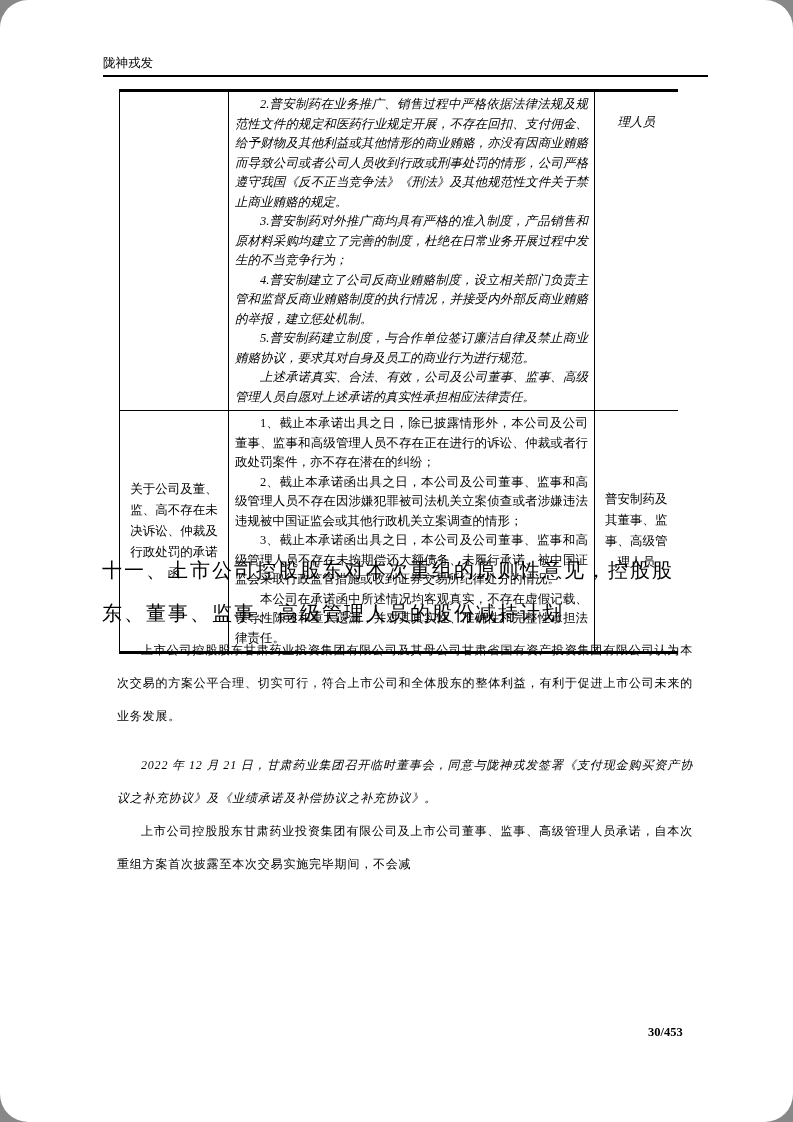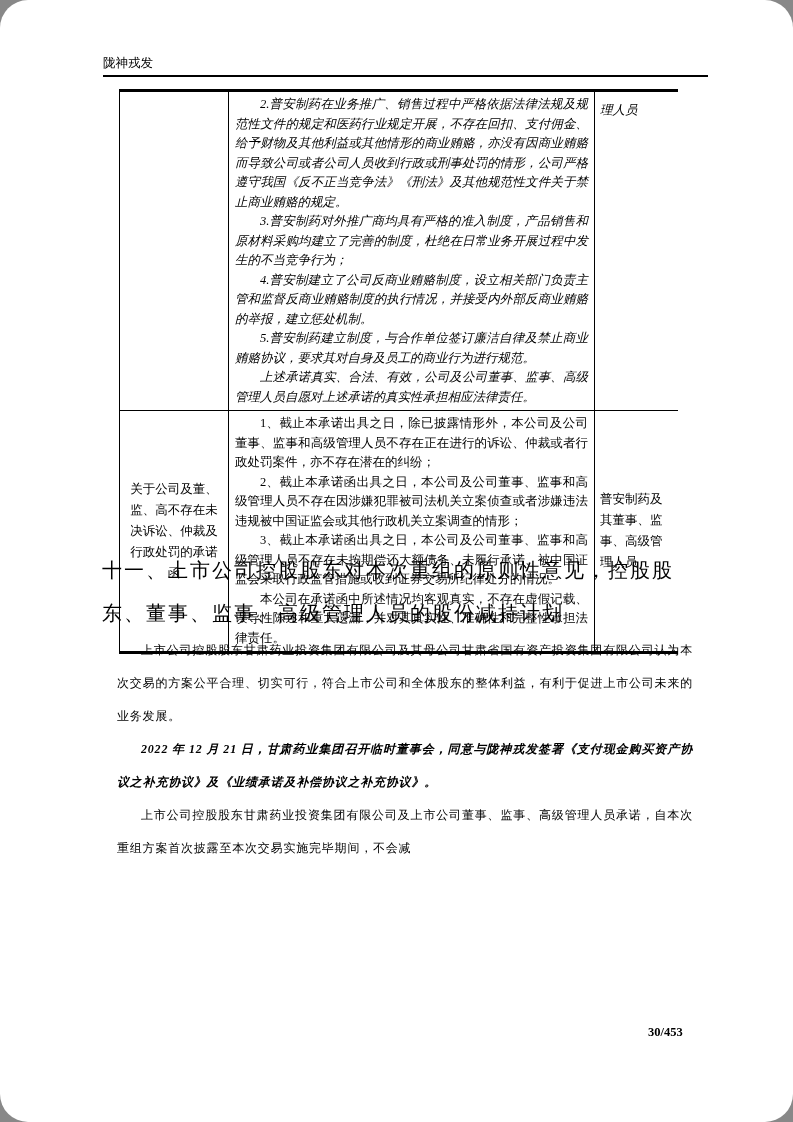--- a/index.html
+++ b/index.html
@@ -40,42 +40,42 @@
   .commit-table td.label-cell{
     text-align:center;vertical-align:middle;
     line-height:21px;padding:0 5px;
   }
   .commit-table td.content-cell{
     line-height:19.5px;
     text-align:justify;text-justify:inter-character;
   }
   .commit-table td.content-cell p{margin:0;text-indent:2em;}
   .commit-table td.party-cell{
-    line-height:21px;padding:8px 5px;text-align:left;
+    line-height:21px;padding:20px 5px;text-align:center;
   }
   .commit-table tr.v-top td.party-cell{vertical-align:top;}
   .commit-table tr.v-mid td.party-cell{vertical-align:middle;}
   
   .section-heading{
     position:absolute;left:102px;top:549px;width:578px;
     margin:0;
     font-family:"Liberation Sans","DejaVu Sans",sans-serif;
     font-weight:normal;font-size:20px;line-height:43px;
     letter-spacing:2px;
     text-align:left;
   }
   
   .section-body{
     position:absolute;left:117px;top:634px;width:576px;
     font-size:12px;line-height:33px;letter-spacing:0.8px;
     text-align:justify;text-justify:inter-character;
   }
   .section-body p{margin:0;text-indent:2em;}
   .section-body p.emph{
-    font-weight:bold;font-style:italic;
+    font-weight:normal;font-style:italic;margin-top:16px;
   }
   
   .page-footer{
     position:absolute;left:648px;top:1024px;
     font-size:12.5px;font-weight:bold;line-height:16px;
   }
 </style>
 </head>
 <body>
 

